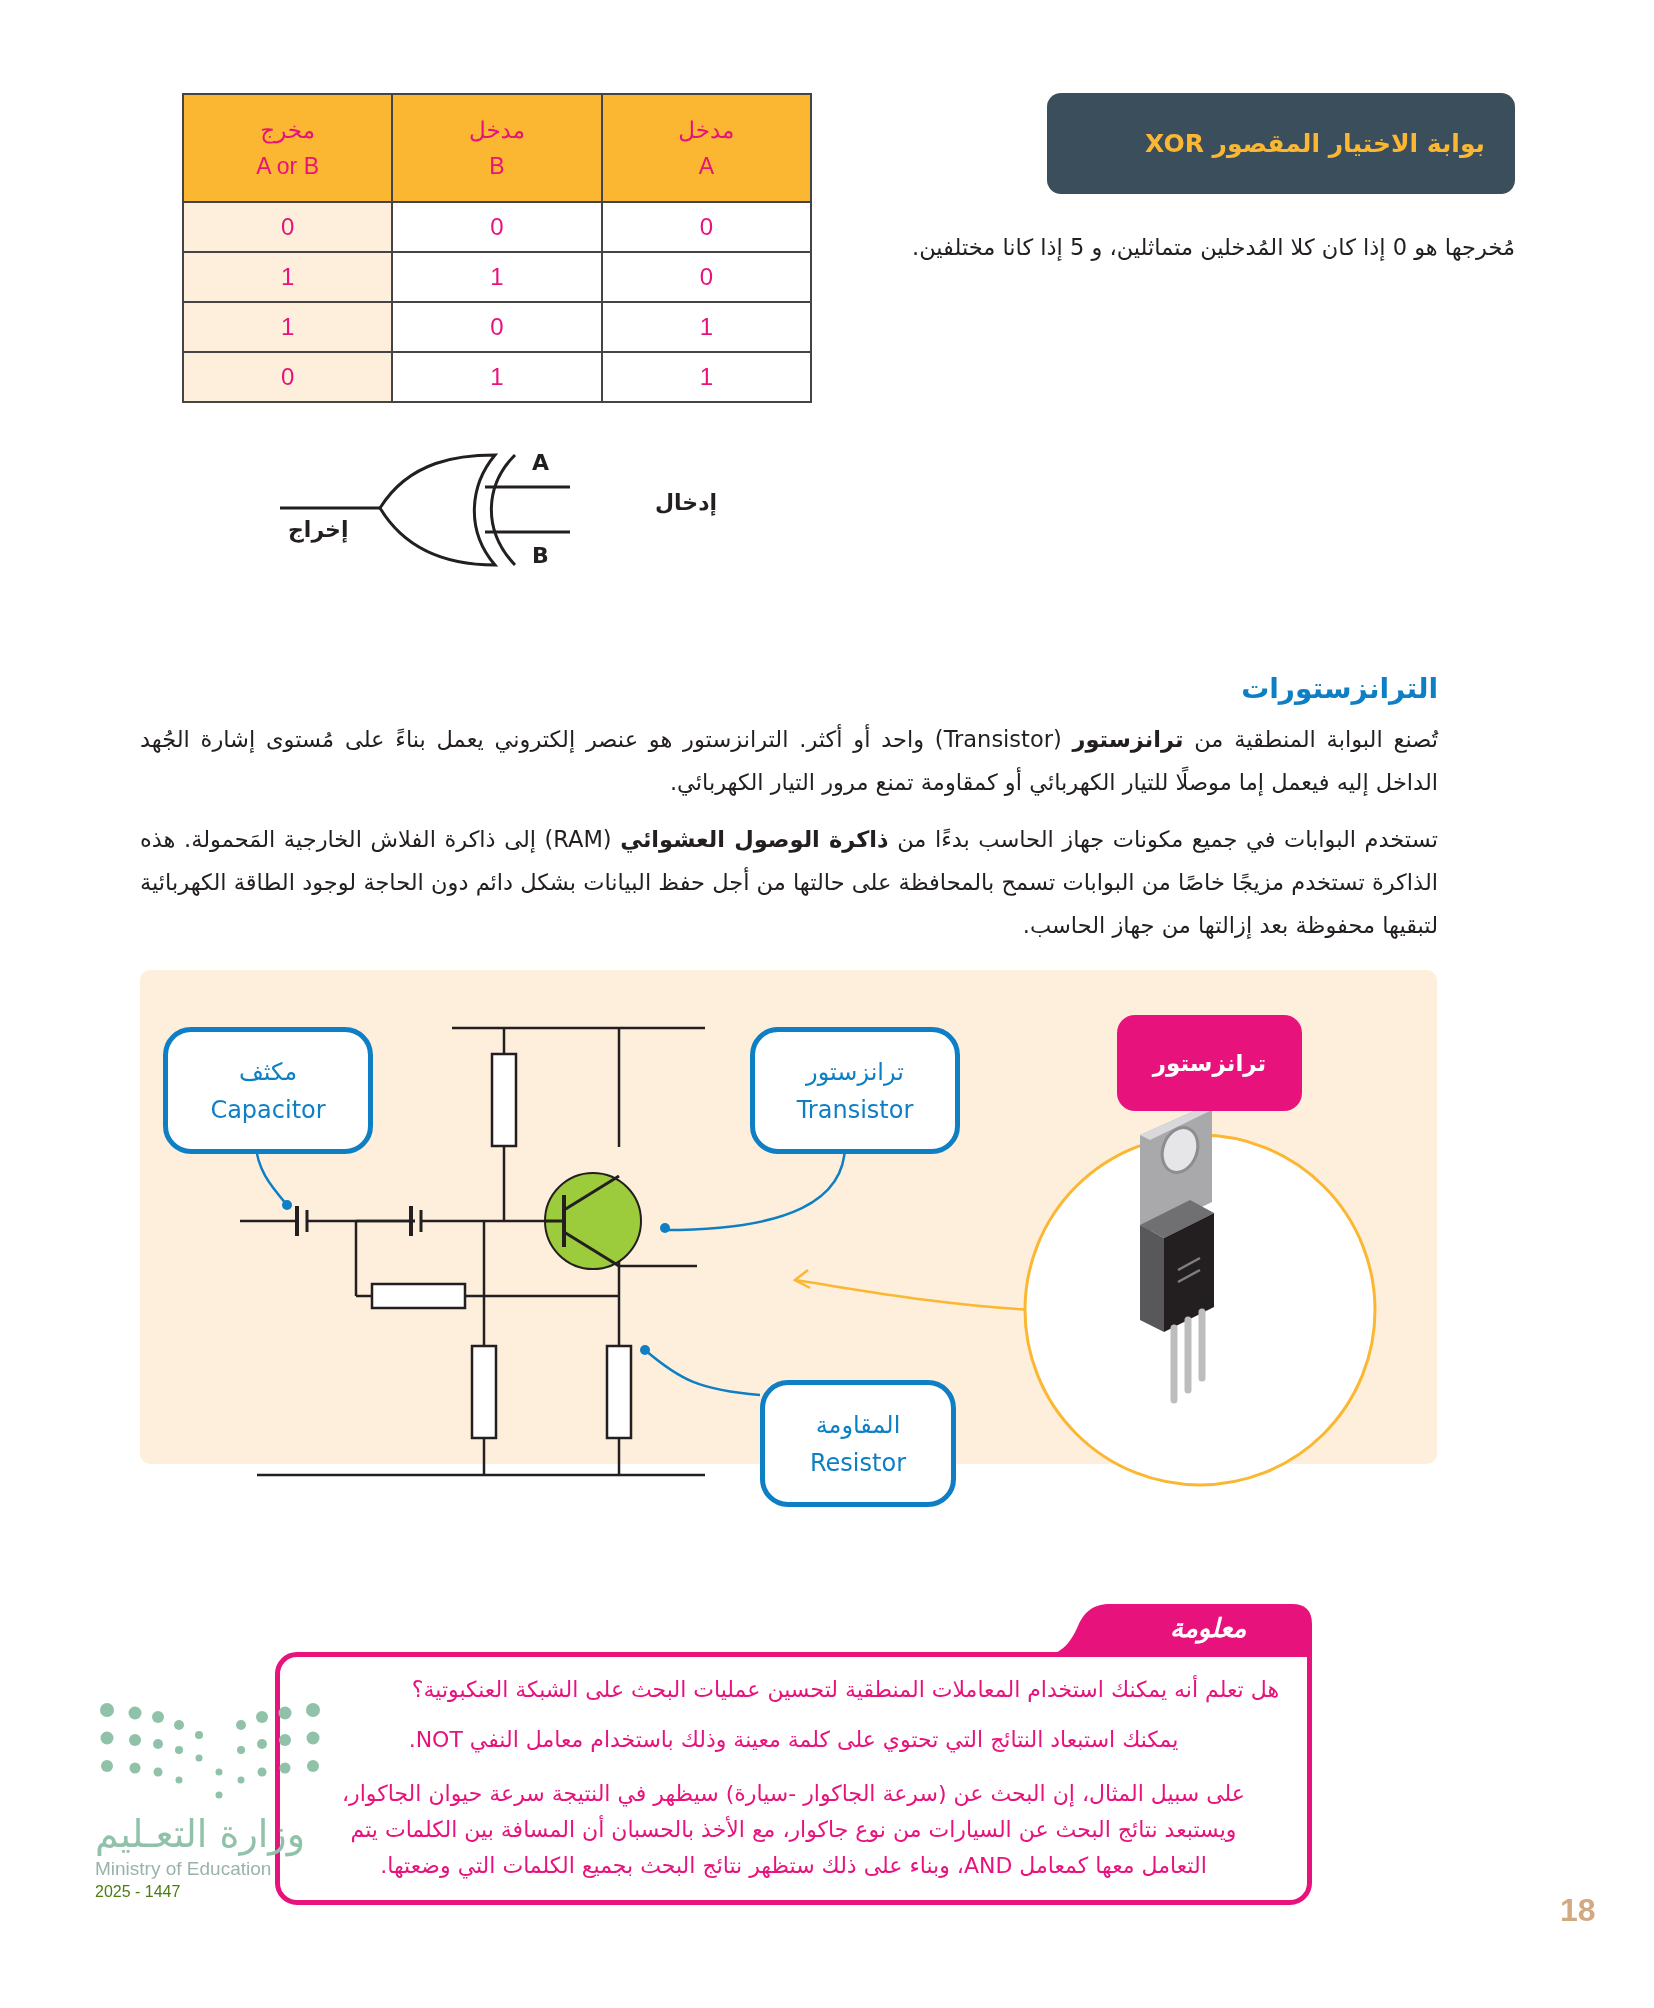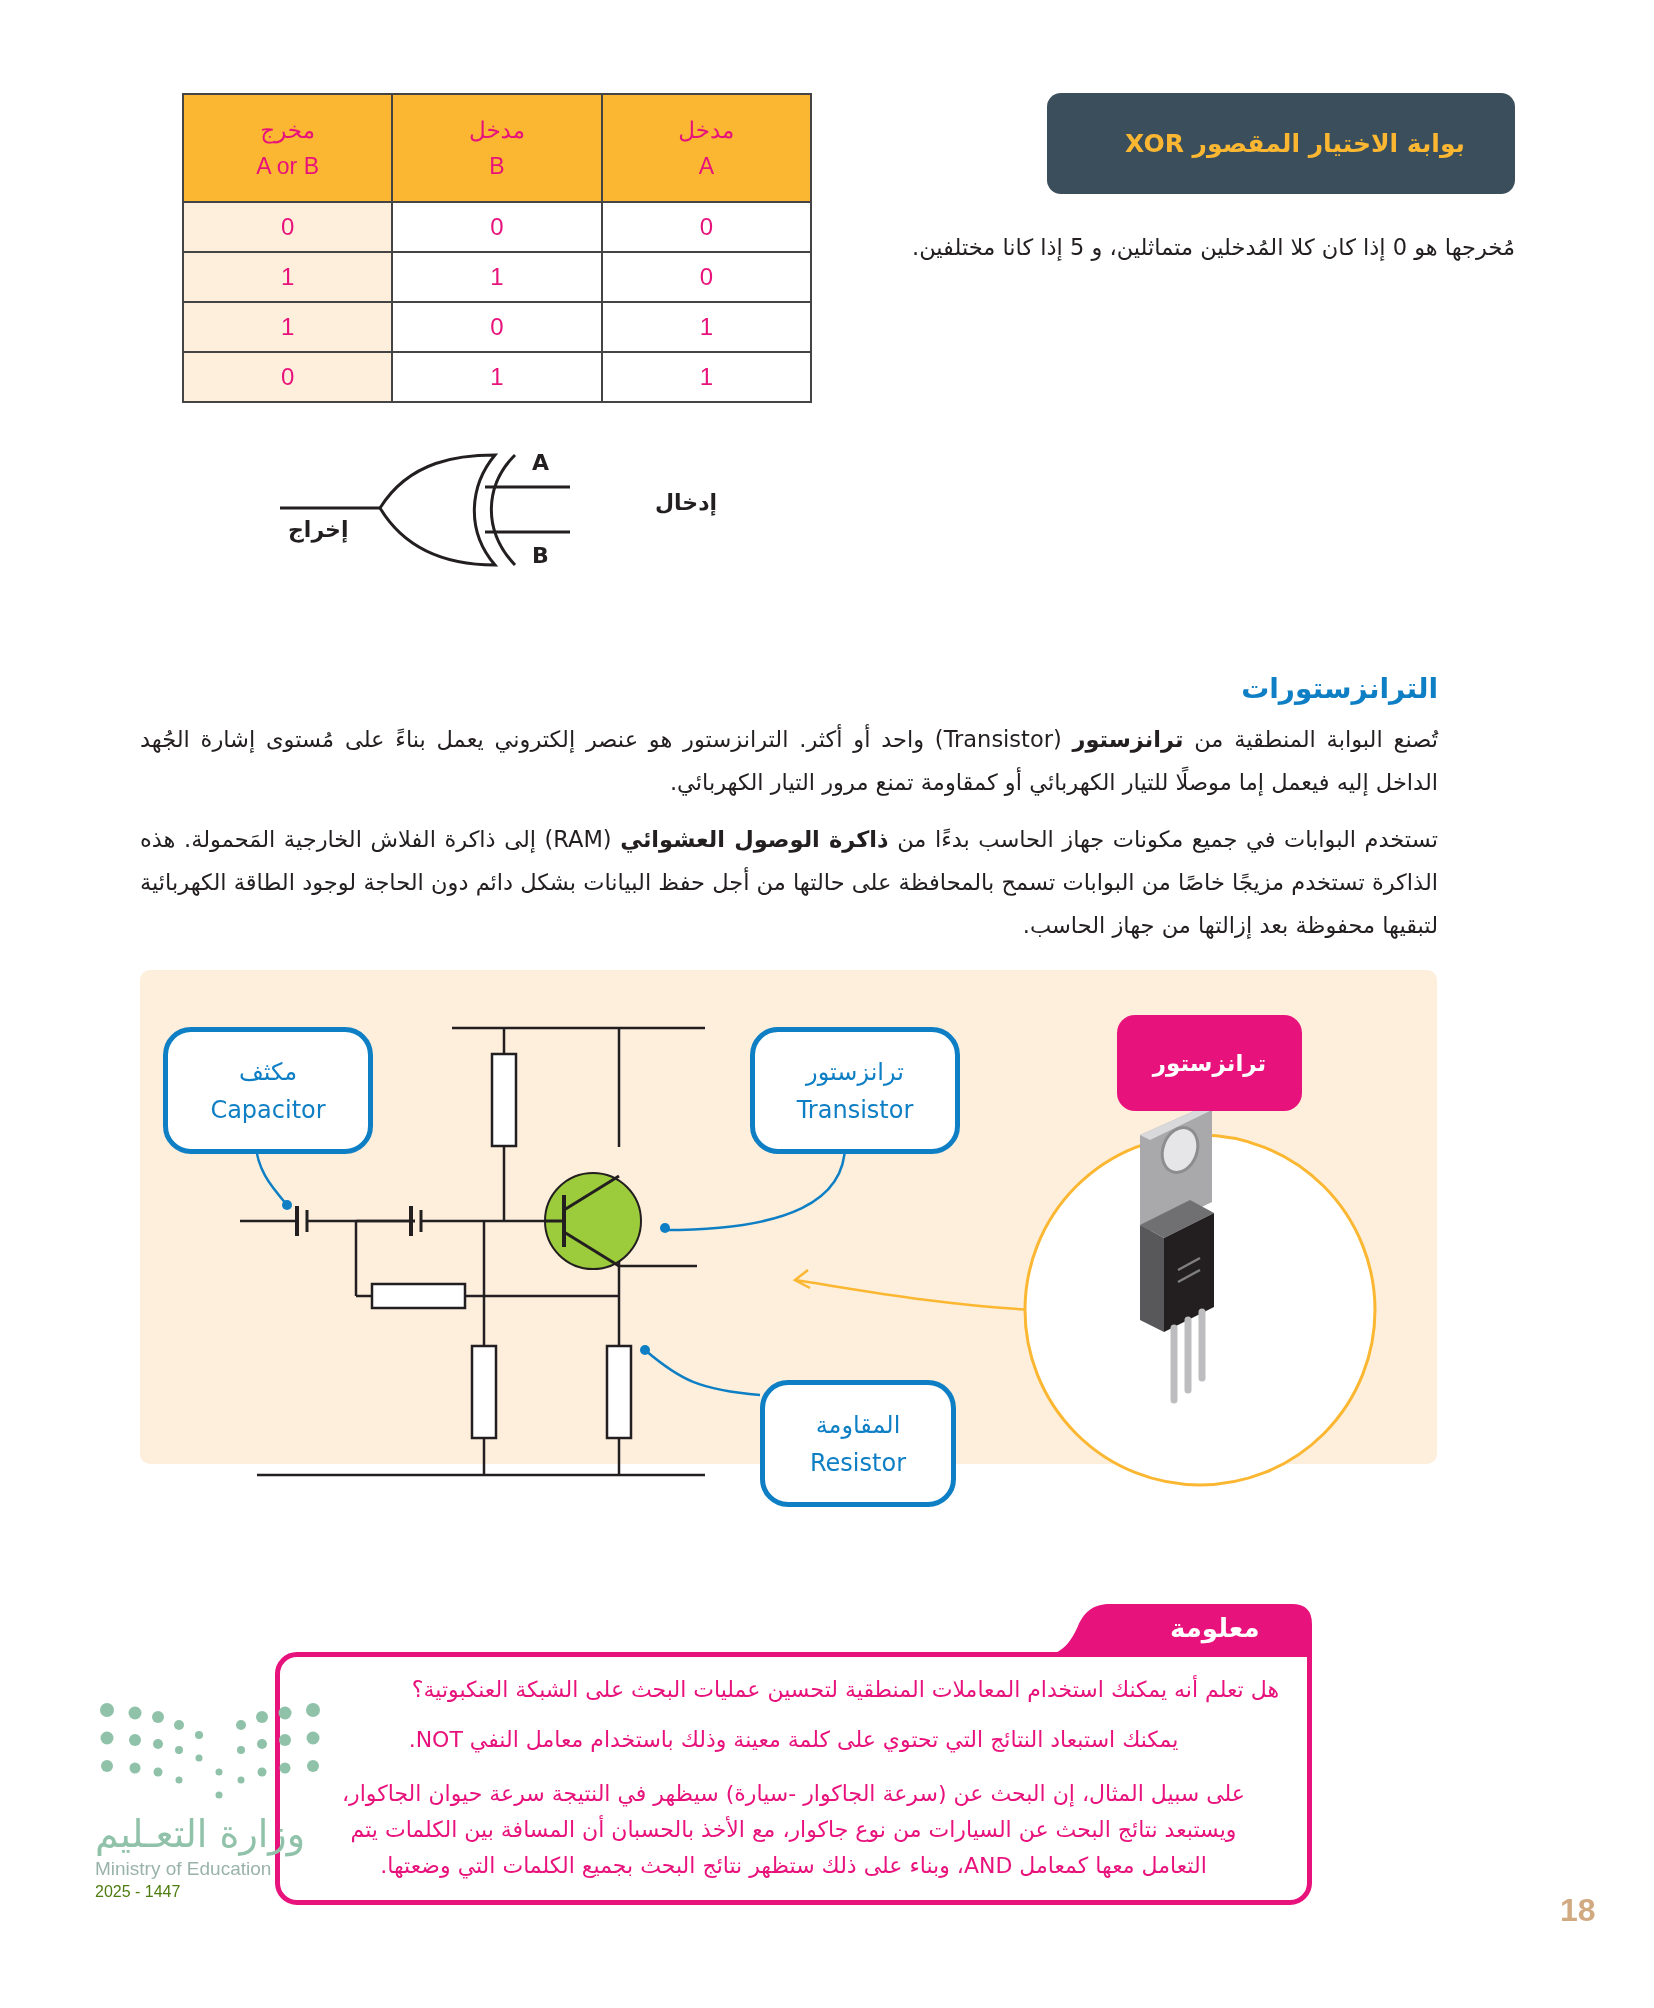--- a/index.html
+++ b/index.html
@@ -24,21 +24,21 @@
     background:#fbb731; height:104px; font-weight:normal; font-size:23px; line-height:36px;
   }
   #truth-table td { height:46px; font-size:24px; background:#fff; }
   #truth-table td.out { background:#fdefdc; }
 
   
   #xor-title-box {
     position:absolute; left:1047px; top:93px; width:468px; height:101px;
     background:#3a4f5b; border-radius:14px;
     display:flex; align-items:center; justify-content:flex-end;
-    padding-right:50px; box-sizing:border-box;
+    padding-right:30px; box-sizing:border-box;
   }
   #xor-title-box span { color:#fbb731; font-weight:bold; font-size:25px; direction:rtl; }
 
   .rtl { direction:rtl; text-align:right; }
   .para { font-size:22.5px; line-height:43px; color:#231f20; }
 
   #xor-para { position:absolute; right:139px; top:226px; width:700px; }
 
   
   #gate-svg { position:absolute; left:270px; top:440px; }
@@ -243,21 +243,21 @@
     <div>Resistor</div>
   </div>
 </div>
 <div id="pink-badge">
   <span>ترانزستور</span>
 </div>
 
 <svg id="info-tab" width="272" height="52" viewBox="0 0 272 52">
   <path d="M0 52 C20 52, 30 40, 38 22 C45 6, 55 0, 70 0 L252 0 Q272 0 272 20 L272 52 Z" fill="#e8127c"></path>
 </svg>
-<div id="info-tab-label" style="position:absolute; left:1170px; top:1613px;">معلومة</div>
+<div id="info-tab-label" style="position:absolute; left:1170px; top:1613px;font-style:italic;">معلومة</div>
 
 <div id="info-box">
   <div class="info-line" style="top:70px;">يمكنك استبعاد النتائج التي تحتوي على كلمة معينة وذلك باستخدام معامل النفي NOT.</div>
   <div class="info-line" style="top:20px; text-align:right; padding-right:28px;">هل تعلم أنه يمكنك استخدام المعاملات المنطقية لتحسين عمليات البحث على الشبكة العنكبوتية؟</div>
   <div class="info-line" style="top:124px;">على سبيل المثال، إن البحث عن (سرعة الجاكوار -سيارة) سيظهر في النتيجة سرعة حيوان الجاكوار،</div>
   <div class="info-line" style="top:160px;">ويستبعد نتائج البحث عن السيارات من نوع جاكوار، مع الأخذ بالحسبان أن المسافة بين الكلمات يتم</div>
   <div class="info-line" style="top:196px;">التعامل معها كمعامل AND، وبناء على ذلك ستظهر نتائج البحث بجميع الكلمات التي وضعتها.</div>
 </div>
 
 <div id="logo">

